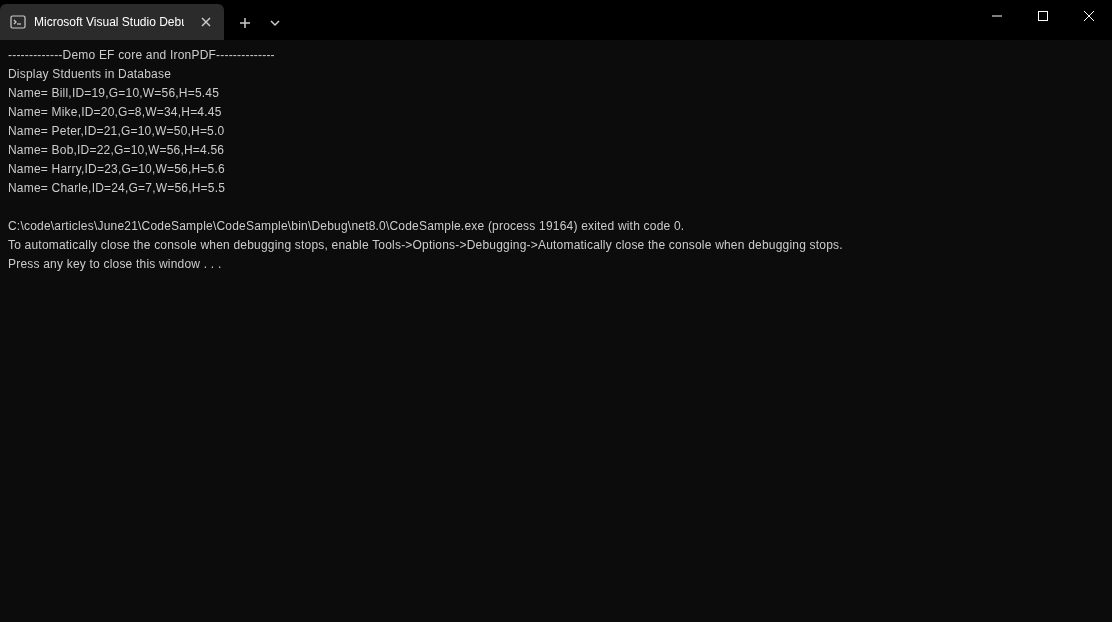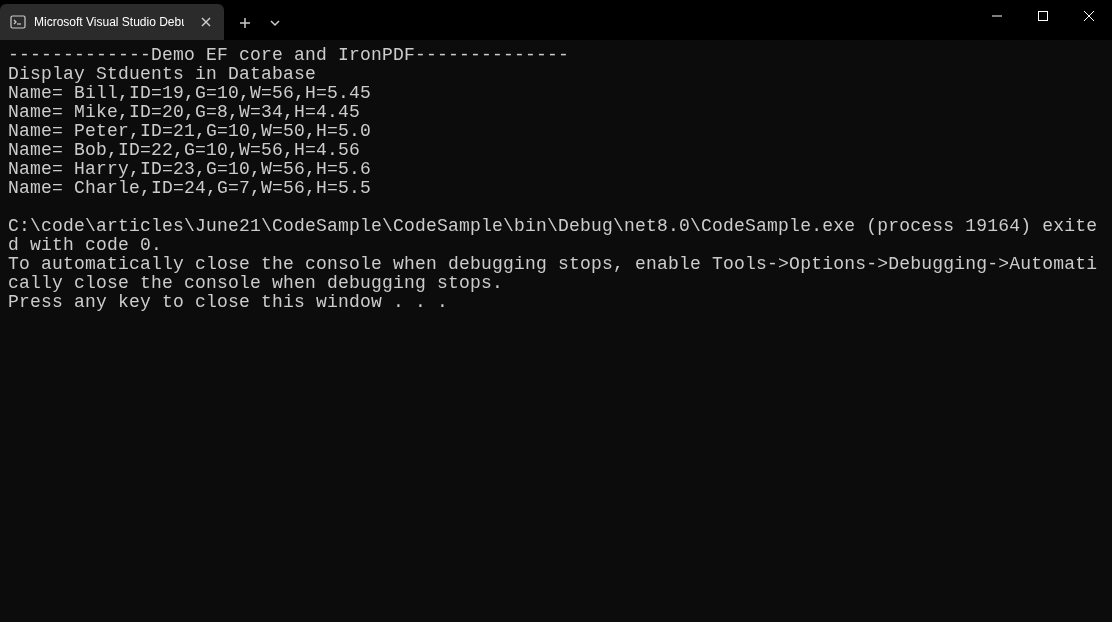--- a/index.html
+++ b/index.html
@@ -141,22 +141,22 @@
     .win-btn svg {
       width: 10px;
       height: 10px;
       stroke: #ffffff;
       stroke-width: 1;
       fill: none;
     }
 
     .console-area {
       padding: 6px 8px;
-      font-family: Liberation Mono, monospace;
-      font-size: 18px;
+      font-family: Liberation Sans, sans-serif;
+      font-size: 12px;
       line-height: 19px;
       color: #cccccc;
       white-space: pre-wrap;
       word-break: break-all;
       background: #0c0c0c;
       height: calc(622px - 40px);
       letter-spacing: 0.2px;
     }
 
     .console-line {

